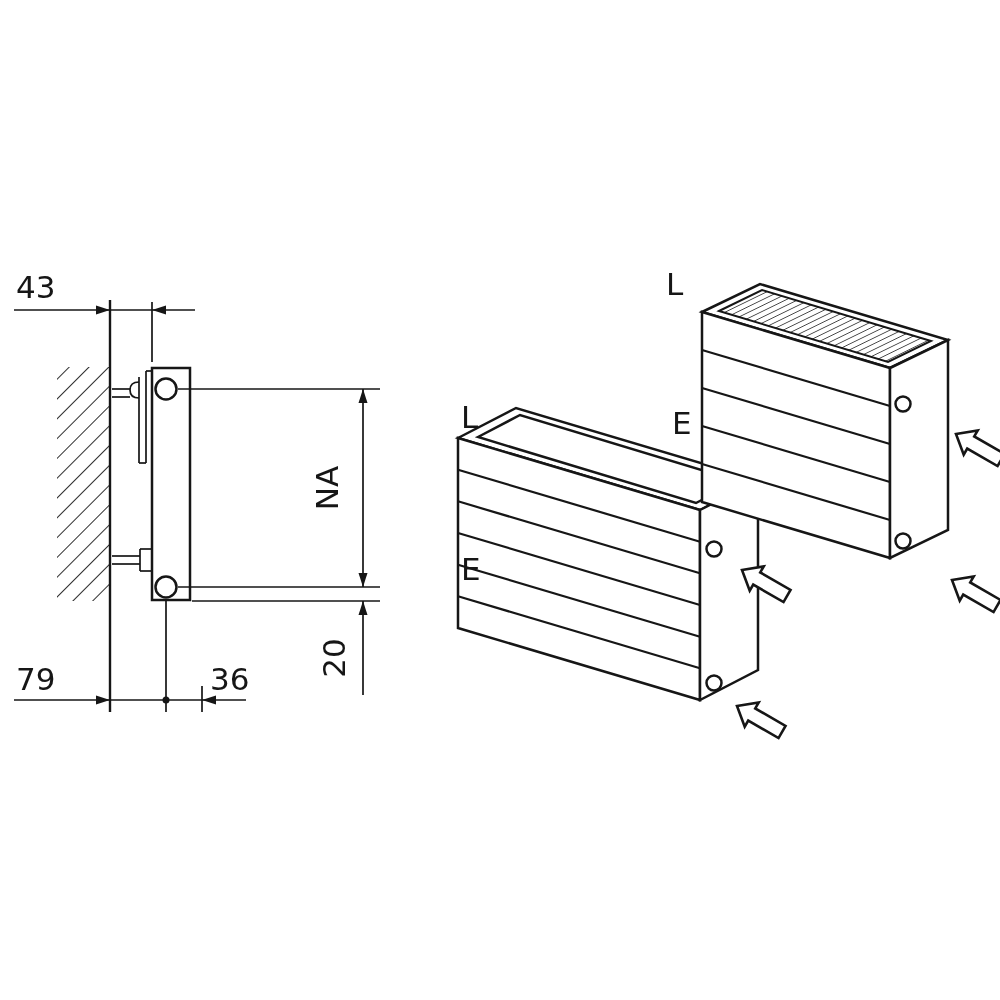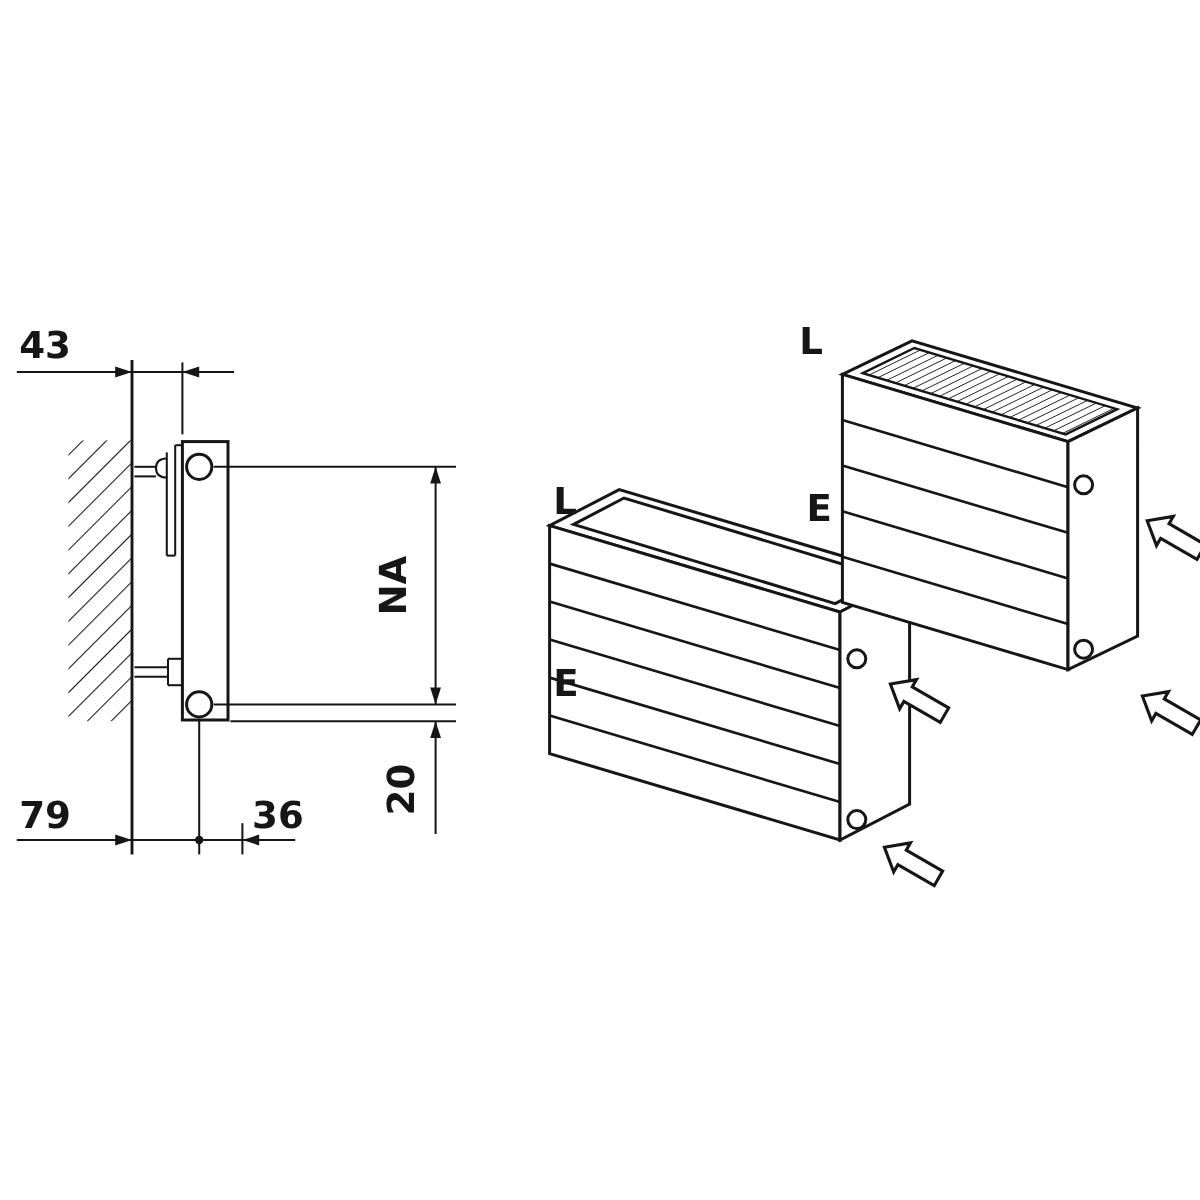--- a/index.html
+++ b/index.html
@@ -1,16 +1,16 @@
 <!DOCTYPE html>
 <html><head>
 <meta charset="utf-8">
 <style>
   html,body{margin:0;padding:0;background:#ffffff;}
-  .stage{position:relative;width:1000px;height:1000px;background:#ffffff;overflow:hidden;font-weight:bold;}
+  .stage{position:relative;width:1000px;height:1000px;background:#ffffff;overflow:hidden;}
   svg{display:block;}
   .ln{stroke:#161616;stroke-width:2.4;fill:none;stroke-linecap:butt;stroke-linejoin:miter;}
   .thin{stroke:#161616;stroke-width:1.7;fill:none;}
   .face{fill:#ffffff;stroke:#161616;stroke-width:2.5;stroke-linejoin:miter;}
   .slat{stroke:#161616;stroke-width:2.2;fill:none;}
   .arrowhead{fill:#161616;stroke:none;}
   .dot{fill:#161616;stroke:none;}
   .blockarrow{fill:#ffffff;stroke:#161616;stroke-width:2.6;stroke-linejoin:miter;}
   text{font-family:"DejaVu Sans","Liberation Sans",sans-serif;font-size:31px;fill:#161616;}
 </style>

